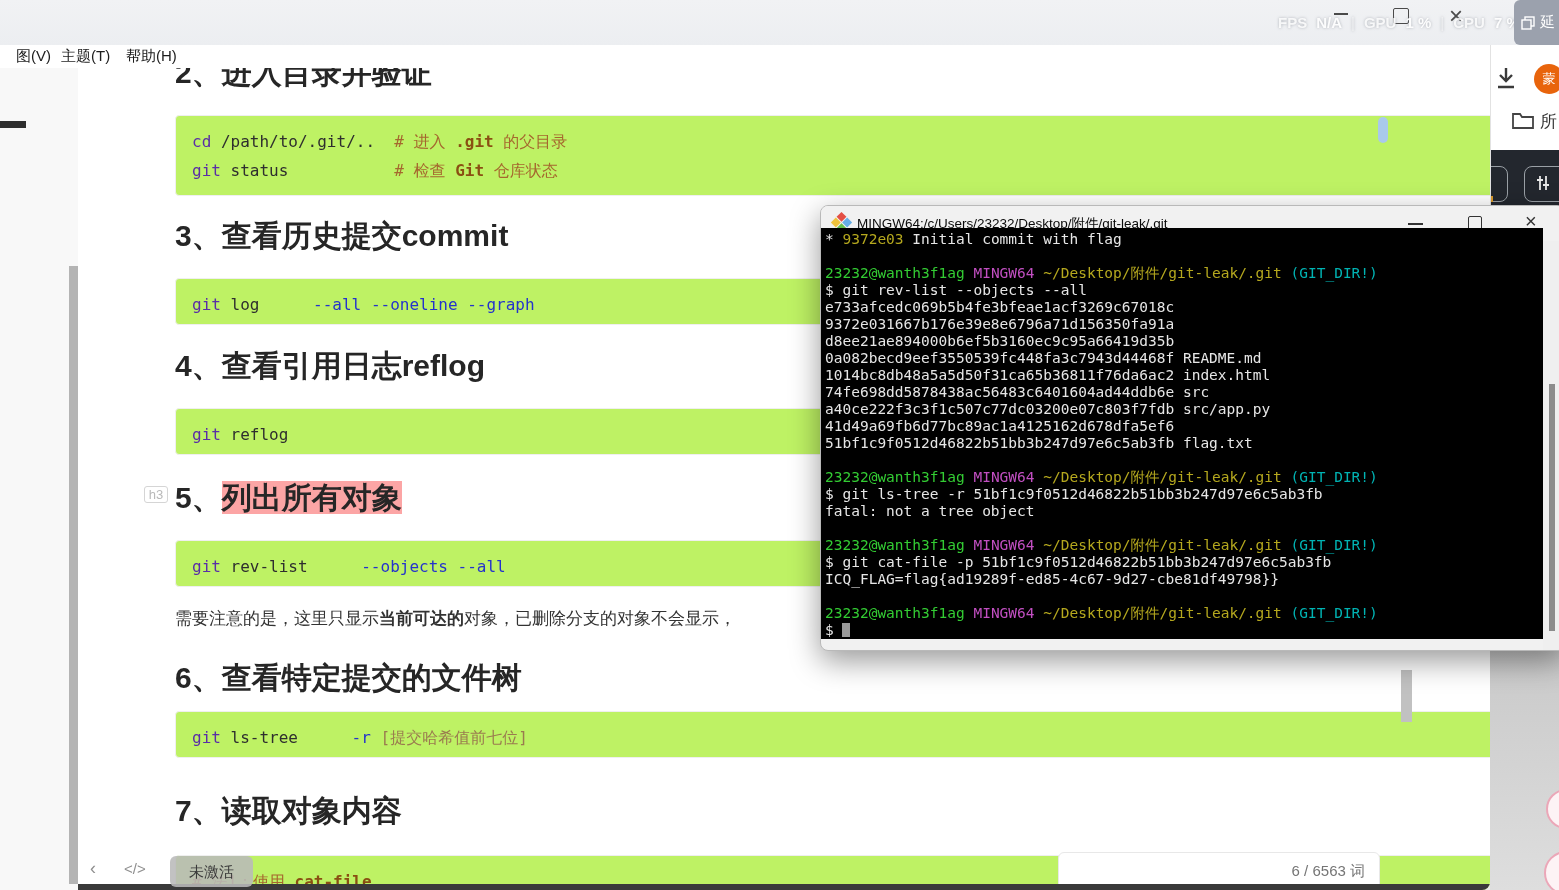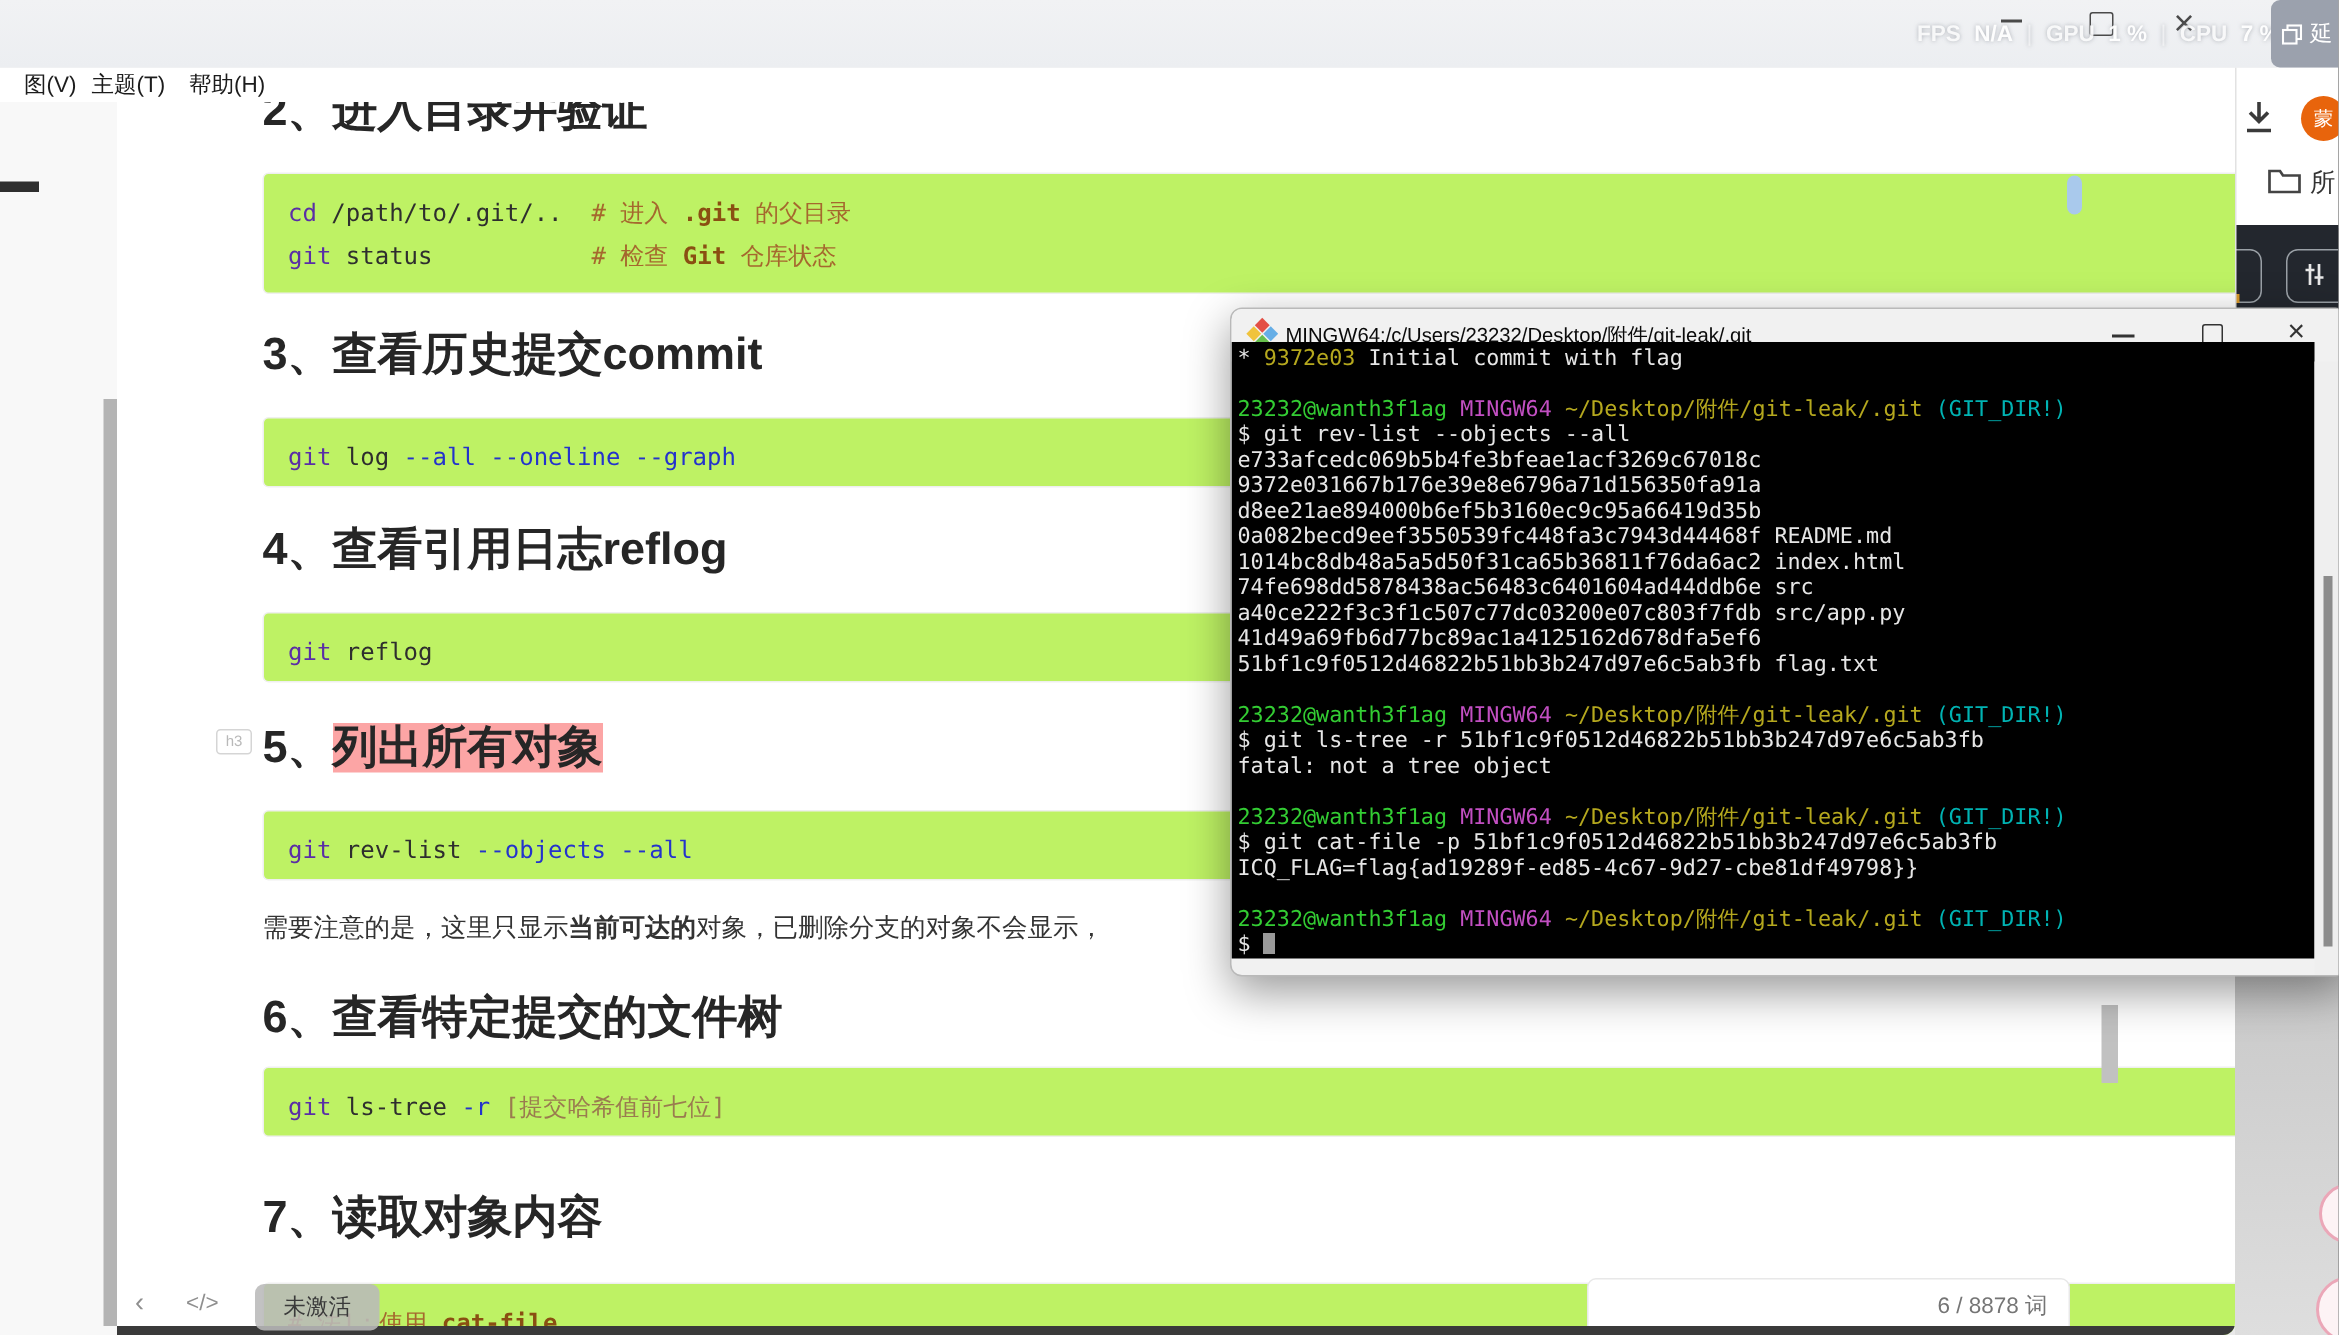--- a/index.html
+++ b/index.html
@@ -28,26 +28,26 @@
            border-right:1px solid #ececec;z-index:2;}
   .side-blackbar{position:absolute;left:0;top:53px;width:26px;height:7px;background:#2e2e2e;}
   .side-scroll{position:absolute;left:69px;top:198px;width:9px;height:618px;background:#b4b4b4;}
   
   .doc{position:absolute;left:78px;top:68px;width:1412px;height:822px;background:#fff;
        overflow:hidden;z-index:3;border-radius:0 0 8px 0;}
   .doc-edge{position:absolute;left:1490px;top:45px;width:1px;height:605px;background:#e2e2e2;z-index:4;}
   .h{position:absolute;left:97px;font-size:30px;font-weight:bold;color:#262626;white-space:nowrap;}
   .hl{background:#fca5a5;}
   .htag{position:absolute;left:66px;top:418px;width:22px;height:15px;border:1px solid #d5d5d5;
-        border-radius:3px;color:#b9b9b9;font-size:10px;text-align:center;line-height:15px;}
+        border-radius:3px;color:#b9b9b9;font-size:13px;text-align:center;line-height:15px;}
   .code{position:absolute;left:97px;width:1425px;background:#bef264;border:1px solid #efefef;
         border-radius:4px;box-sizing:border-box;padding:11px 16px;
         font-family:"DejaVu Sans Mono",monospace;font-size:16px;white-space:pre;}
   .cl{line-height:29px;}
-  .kw{color:#5a2ea6;}.pl{color:#2e2e2e;}.fl{color:#2433cc;}
+  .kw{color:#5a2ea6;}.pl{color:#2e2e2e;}.fl{color:#2433cc;margin-left:44px;}
   .cm{color:#a5682e;}.cmb{color:#8a4f12;font-weight:bold;}.cm2{color:#9a7b4f;}
   .para{position:absolute;left:97px;top:539px;font-size:17px;color:#333;white-space:nowrap;}
   .blue-pill{position:absolute;left:1300px;top:49px;width:10px;height:26px;
              background:#a9c9ec;border-radius:5px;}
   .doc-scroll{position:absolute;left:1401px;top:670px;width:11px;height:52px;background:#c1c1c1;z-index:4;}
   .wordbox{position:absolute;left:980px;top:784px;width:322px;height:38px;background:#fff;
            border:1px solid #e8e8e8;border-radius:6px 6px 0 0;box-sizing:border-box;
            text-align:right;padding-right:14px;font-size:15px;color:#757575;line-height:36px;z-index:5;}
   .footicon{position:absolute;color:#8f8f8f;font-size:15px;z-index:5;}
   .darkstrip{position:absolute;left:0;top:816px;width:1412px;height:6px;background:#3a3a3a;z-index:7;}
@@ -139,21 +139,21 @@
     <div class="h" style="top:410px"><span>5、</span><span class="hl">列出所有对象</span></div>
     <div class="code" style="top:472px;height:47px"><div class="cl"><span class="kw">git</span><span class="pl"> rev-list </span><span class="fl">--objects --all</span></div></div>
     <div class="para"><span>需要注意的是，这里只显示</span><b>当前可达的</b><span>对象，已删除分支的对象不会显示，</span></div>
     <div class="h" style="top:590px">6、查看特定提交的文件树</div>
     <div class="code" style="top:643px;height:47px"><div class="cl"><span class="kw">git</span><span class="pl"> ls-tree </span><span class="fl">-r</span><span class="cm2"> [提交哈希值前七位]</span></div></div>
     <div class="h" style="top:723px">7、读取对象内容</div>
     <div class="code" style="top:787px;height:60px"><div class="cl"><span class="cm"># 法1：使用 </span><span class="cmb">cat-file</span></div></div>
     <div class="blue-pill"></div>
     <div class="footicon" style="left:12px;top:790px;font-size:18px">‹</div>
     <div class="footicon" style="left:46px;top:792px">&lt;/&gt;</div>
-    <div class="wordbox">6 / 8878 词</div>
+    <div class="wordbox">6 / 6563 词</div>
     <div class="darkstrip"></div>
     <div class="tooltip">未激活</div>
   </div>
   <div class="doc-edge"></div>
   <div class="doc-scroll"></div>
 
   <div class="rstrip-white"></div>
   <div class="dl-icon" style="left:1495px;top:66px">
     <svg width="22" height="26" viewBox="0 0 22 26">
       <path d="M11 2 v12 M5 9 l6 6 6-6 M3 21 h16" fill="none" stroke="#3a3a3a" stroke-width="2.4"></path>

